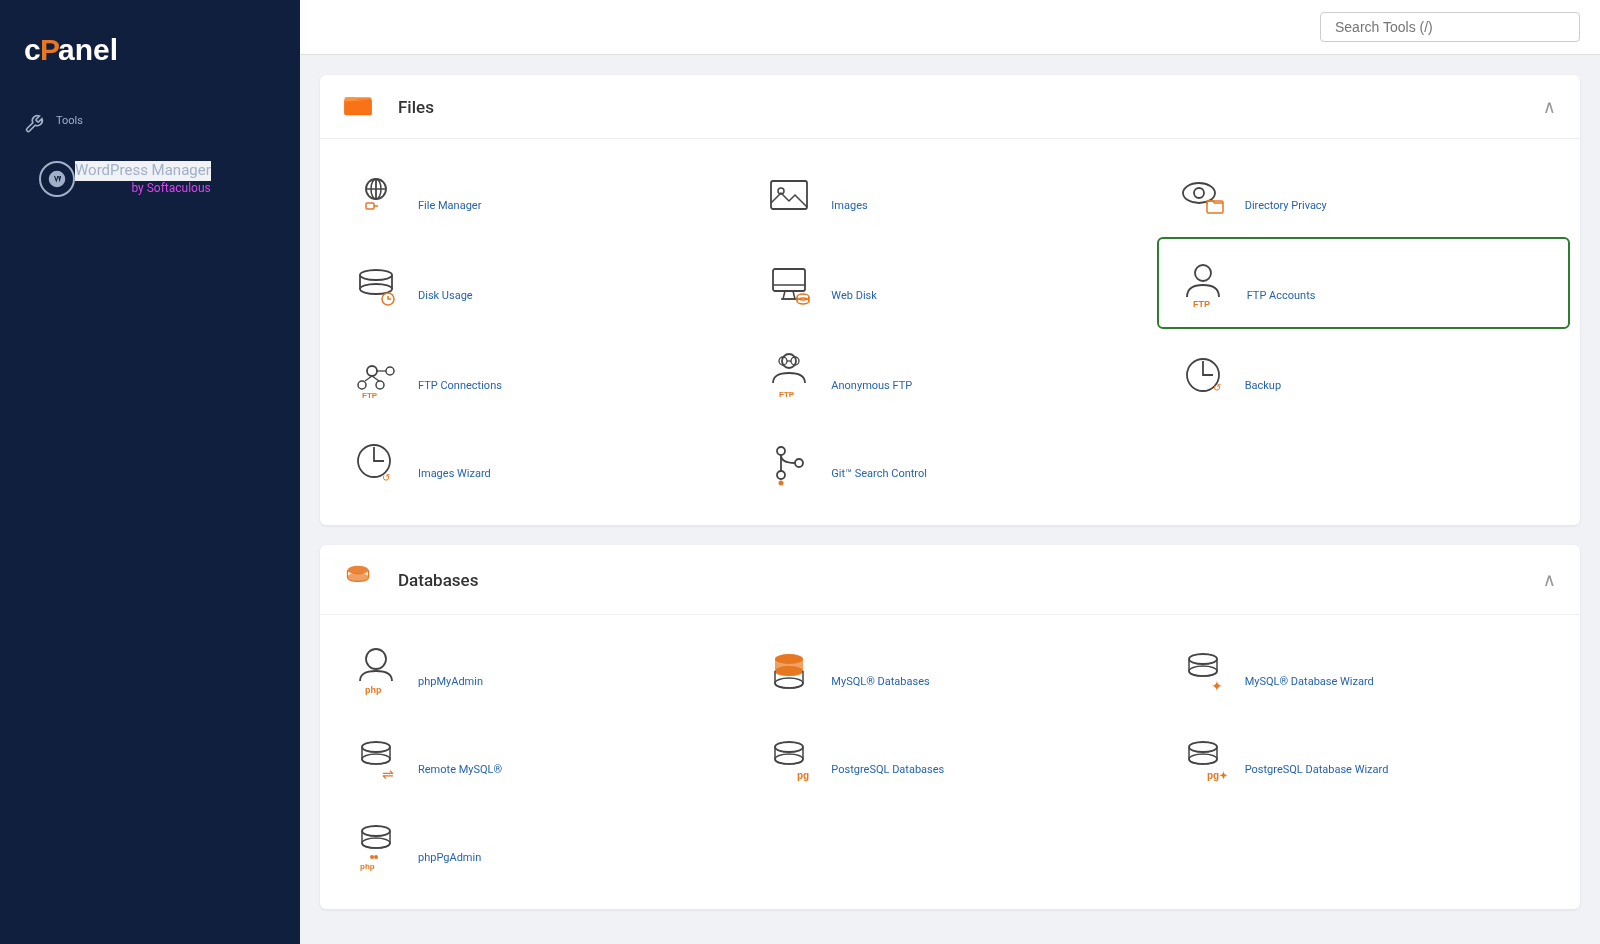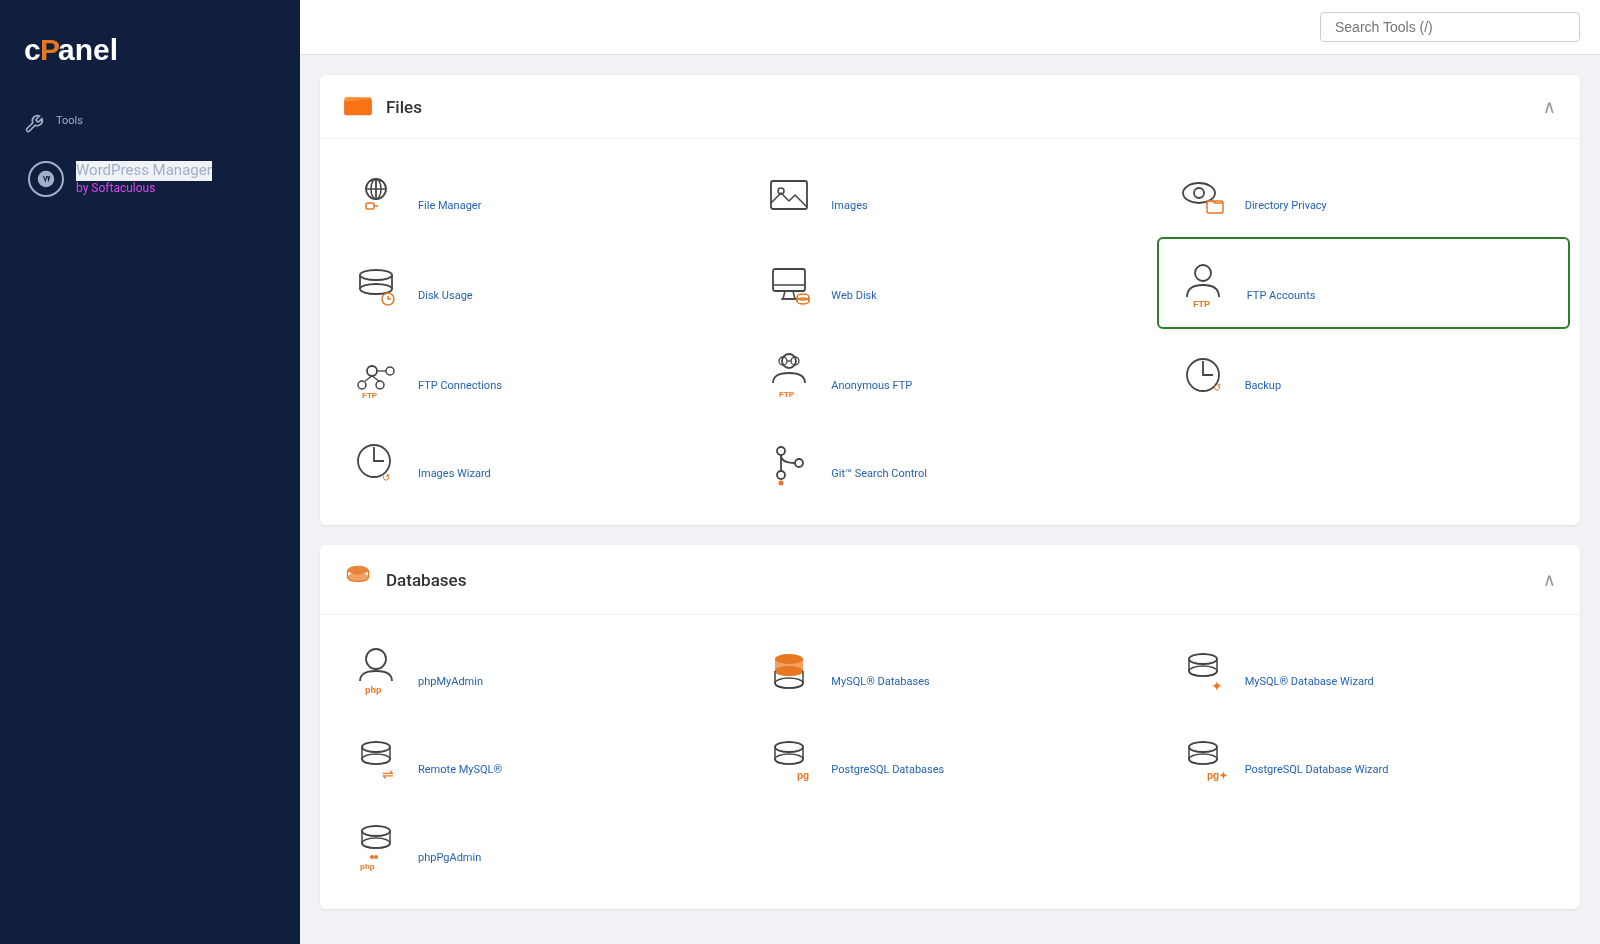--- a/index.html
+++ b/index.html
@@ -23,25 +23,25 @@
       align-items: flex-start;
       padding: 12px 24px;
       cursor: pointer;
       color: #a0b0c8;
       font-size: 11px;
       gap: 12px;
     }
     .sidebar-wp {
       display: flex;
       align-items: flex-start;
-      padding: 12px 28px;
+      padding: 12px 39px;
       cursor: pointer;
       color: #a0b0c8;
       font-size: 15px;
-      gap: 12px;
+      text-align: right;
     }
     .sidebar-wp .wp-icon {
       width: 36px;
       height: 36px;
       border: 2px solid #a0b0c8;
       border-radius: 50%;
       display: flex;
       align-items: center;
       justify-content: center;
       font-size: 16px;
@@ -86,21 +86,21 @@
     .section-header {
       display: flex;
       align-items: center;
       justify-content: space-between;
       padding: 18px 24px;
       border-bottom: 1px solid #eee;
     }
     .section-header-left {
       display: flex;
       align-items: center;
-      gap: 14px;
+      gap: 26px;
     }
     .section-title {
       font-size: 17px;
       font-weight: 500;
       color: #333;
     }
     .section-icon {
       font-size: 22px;
       color: #555;
     }

